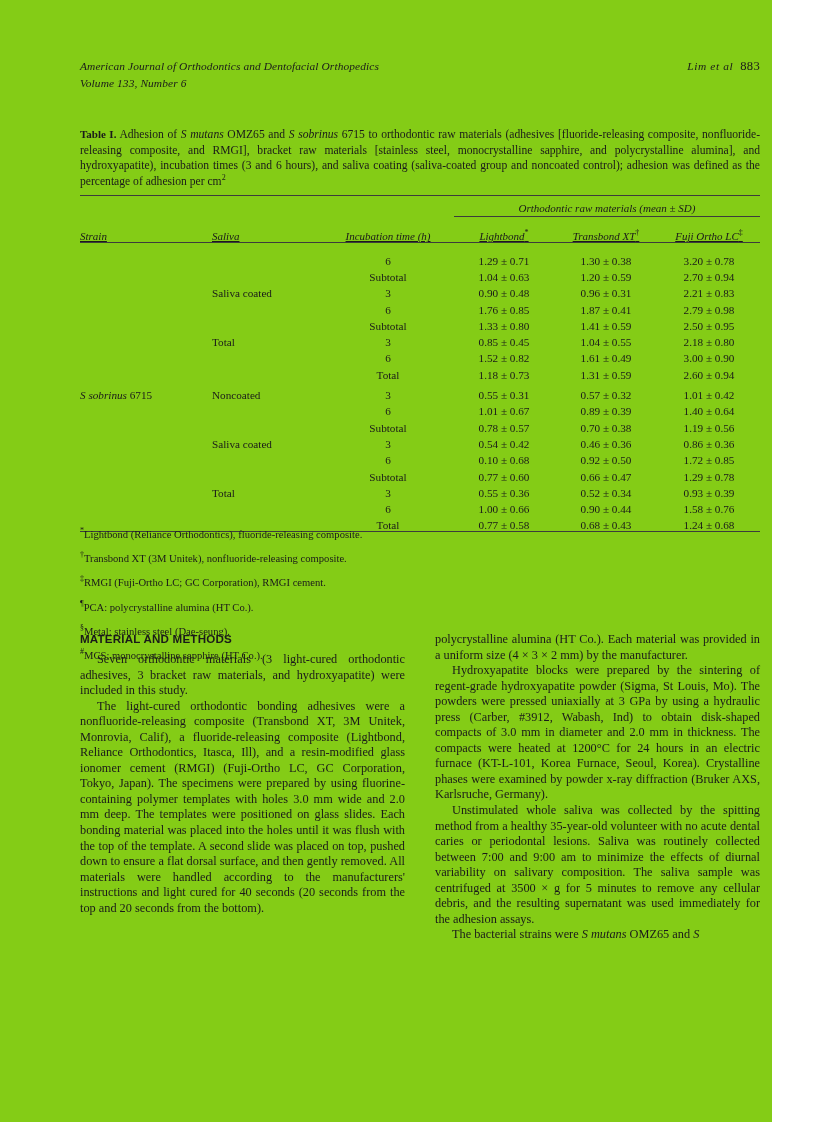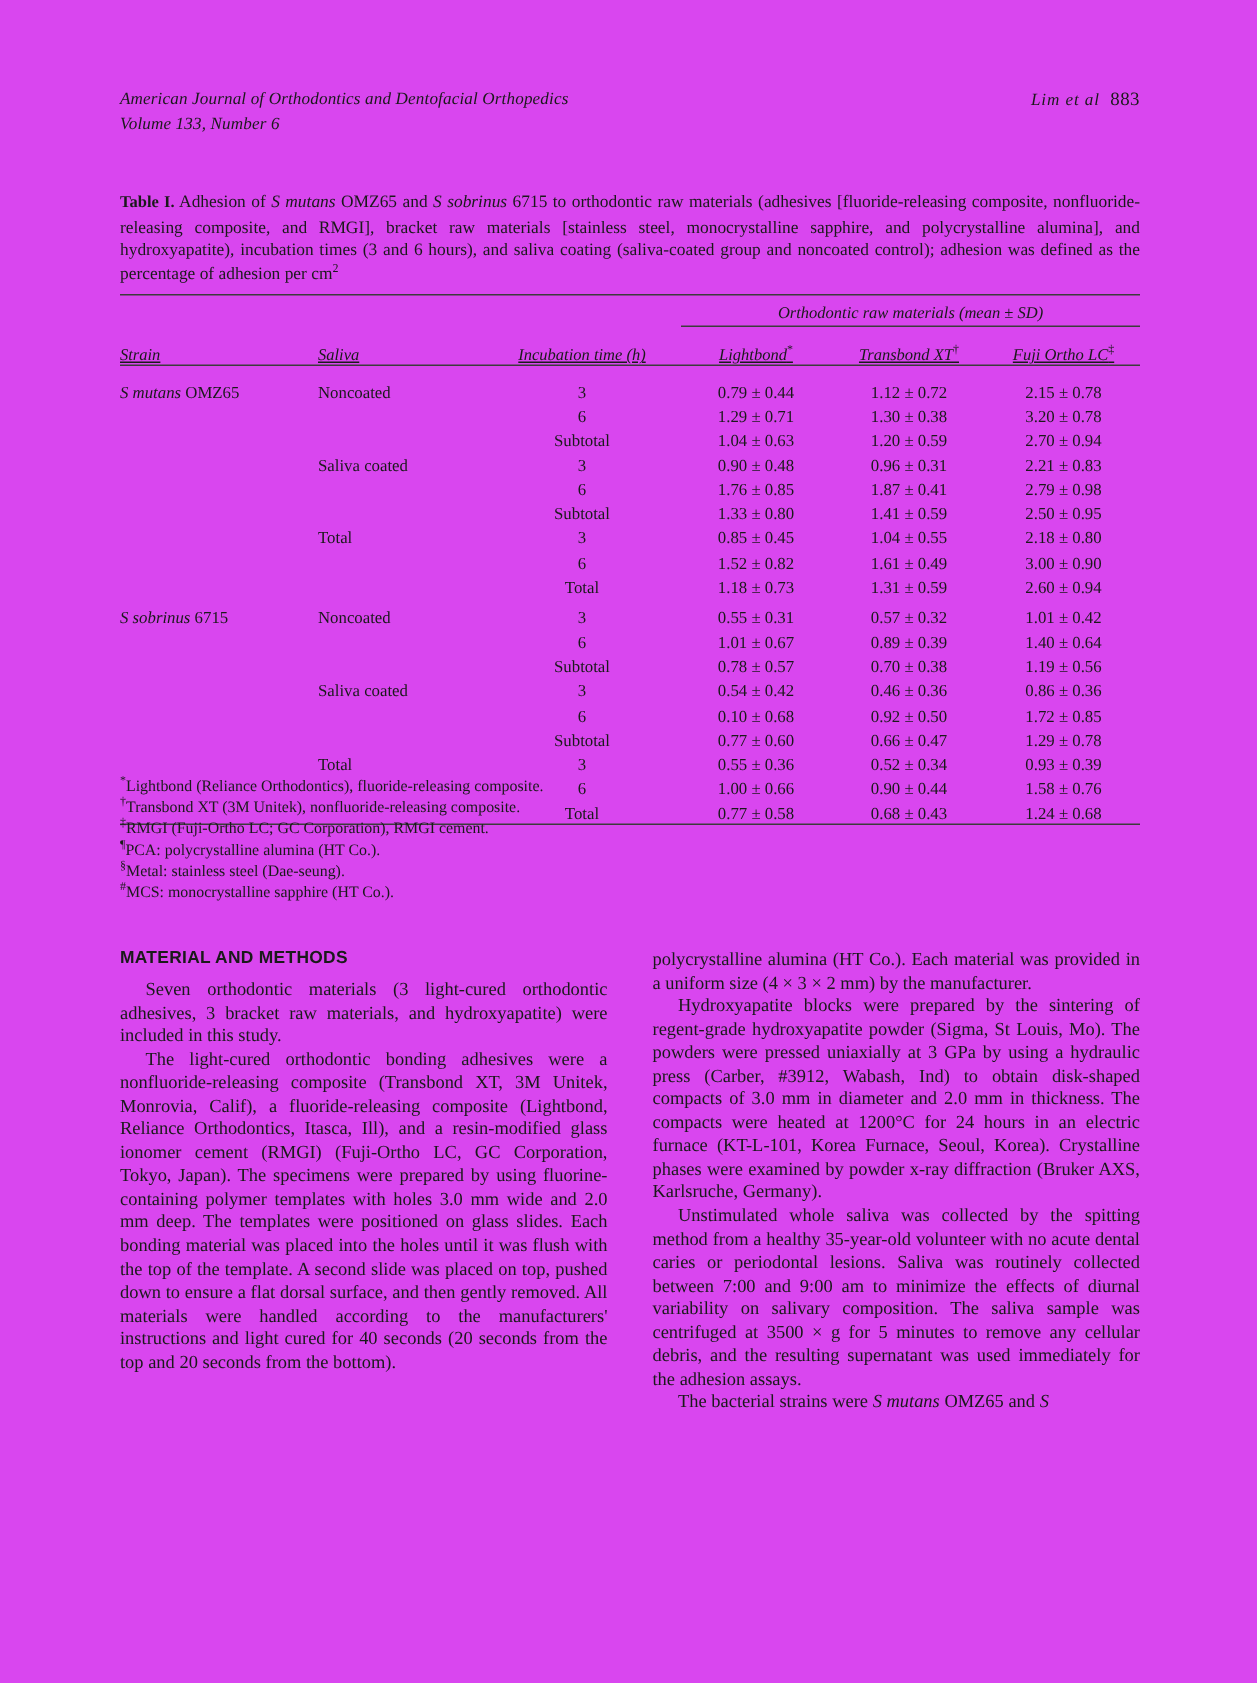--- a/index.html
+++ b/index.html
@@ -11,23 +11,23 @@
     width: 838px;
     height: 1122px;
     position: relative;
     font-family: "Liberation Serif", "DejaVu Serif", serif;
     color: #1a1a1a;
     overflow: hidden;
   }
   .page {
     position: absolute;
     left: 0; top: 0;
-    width: 838px;
+    width: 772px;
     height: 1122px;
-    background: #d946ef;
+    background: #84cc16;
   }
 
   
   .runhead {
     position: absolute;
     left: 80px;
     top: 58px;
     width: 680px;
     height: 40px;
   }
@@ -158,21 +158,21 @@
 
   
   .footnotes {
     position: absolute;
     left: 80px;
     top: 518px;
     width: 680px;
     font-size: 10.6px;
     line-height: 14.2px;
   }
-  .footnotes .fn { white-space: nowrap; }
+  .footnotes .fn { white-space: nowrap; margin-top: 10px; }
   .footnotes sup {
     font-size: 8px;
     vertical-align: super;
     line-height: 0;
   }
 
   
   .body-cols {
     position: absolute;
     left: 80px;
@@ -268,28 +268,20 @@
           <col class="c-saliva">
           <col class="c-inc">
         <col class="c-v1">
           <col class="c-v2">
           <col class="c-v3">
       </colgroup>
       <tbody id="tbody-rows">
         <tr class="spacer-row">
             <td colspan="6"></td>
           </tr>
-      <tr class="drow">
-            <td class="strain"><i>S mutans</i> OMZ65</td>
-            <td class="saliva">Noncoated</td>
-            <td class="inc">3</td>
-            <td class="val">0.79 ± 0.44</td>
-            <td class="val">1.12 ± 0.72</td>
-            <td class="val">2.15 ± 0.78</td>
-          </tr>
           <tr class="drow">
             <td class="strain"></td>
             <td class="saliva"></td>
             <td class="inc">6</td>
             <td class="val">1.29 ± 0.71</td>
             <td class="val">1.30 ± 0.38</td>
             <td class="val">3.20 ± 0.78</td>
           </tr>
           <tr class="drow">
             <td class="strain"></td>

